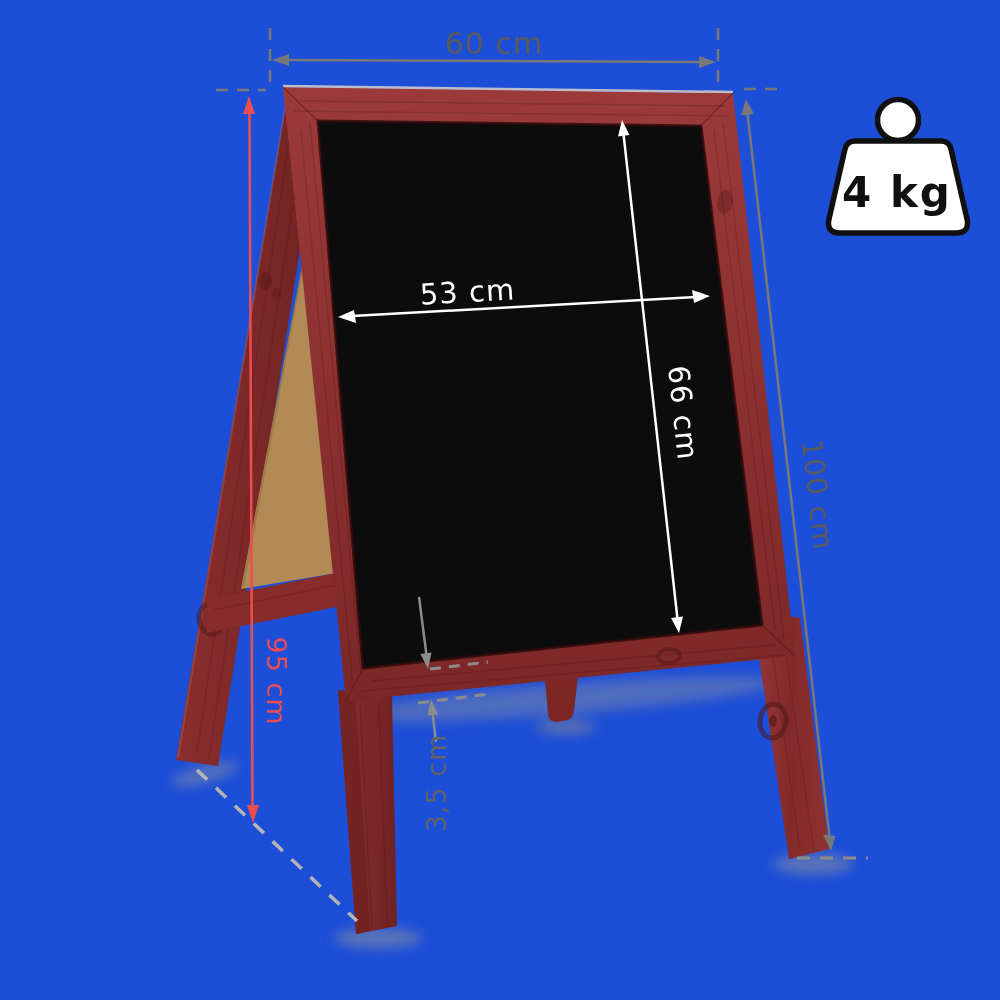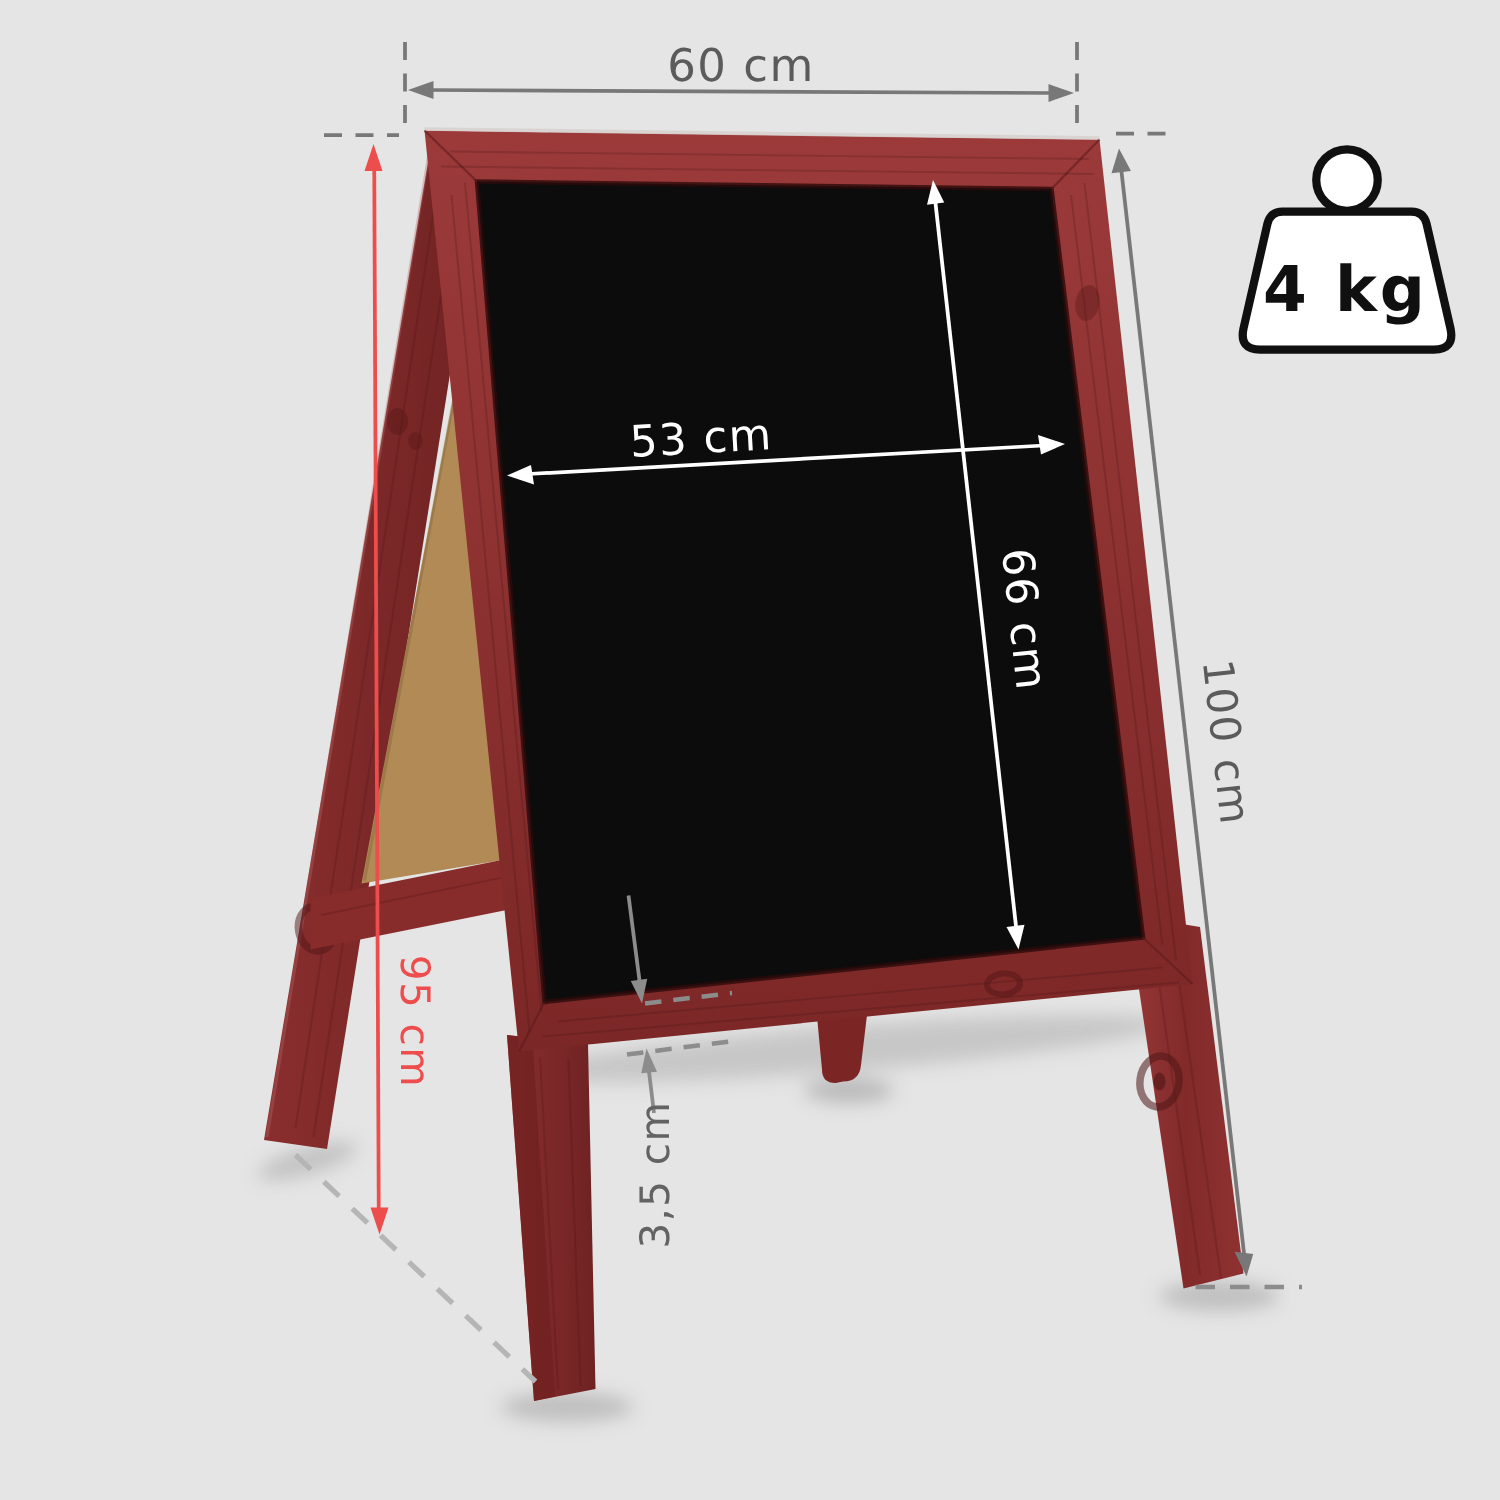--- a/index.html
+++ b/index.html
@@ -1,16 +1,16 @@
 <!DOCTYPE html>
 <html><head>
 <meta charset="utf-8">
 <style>
   html,body{margin:0;padding:0;background:#ffffff;}
-  #stage{position:relative;width:1000px;height:1000px;background:#e5e5e5;overflow:hidden;
+  #stage{position:relative;width:1000px;height:1000px;background:#1d4ed8;overflow:hidden;
          font-family:"DejaVu Sans", sans-serif;}
   svg{position:absolute;inset:0;}
   text{font-family:"DejaVu Sans", sans-serif;letter-spacing:1px;}
   .dim-gray{fill:#5b5b5b;font-size:30px;}
   .dim-gray-sm{fill:#636363;font-size:27px;}
   .dim-white{fill:#ffffff;font-size:29px;}
   .dim-red{fill:#ee4d4d;font-size:27px;}
   .kg{fill:#101010;font-size:42px;font-weight:bold;letter-spacing:2px;}
 </style>
 </head>

